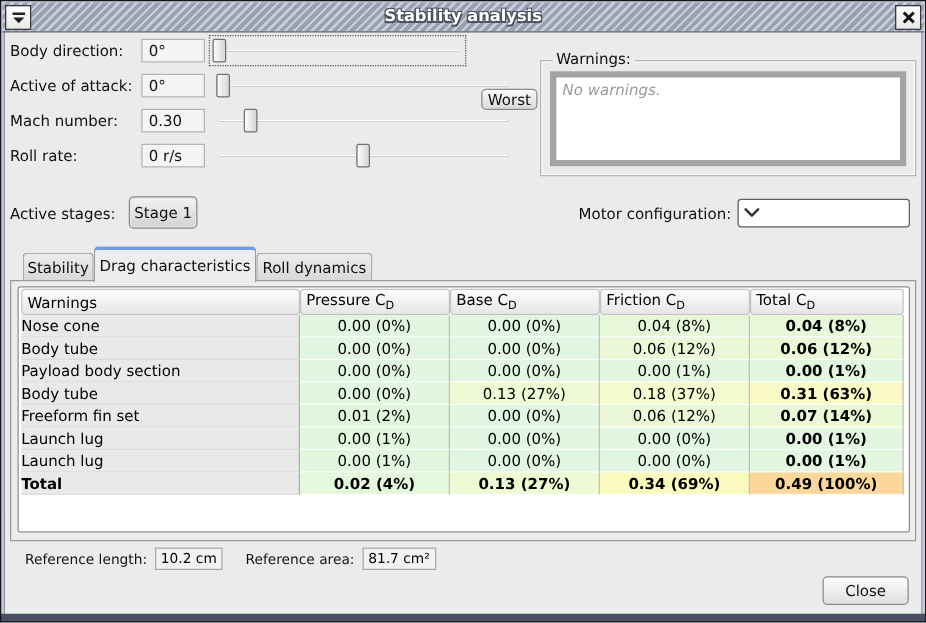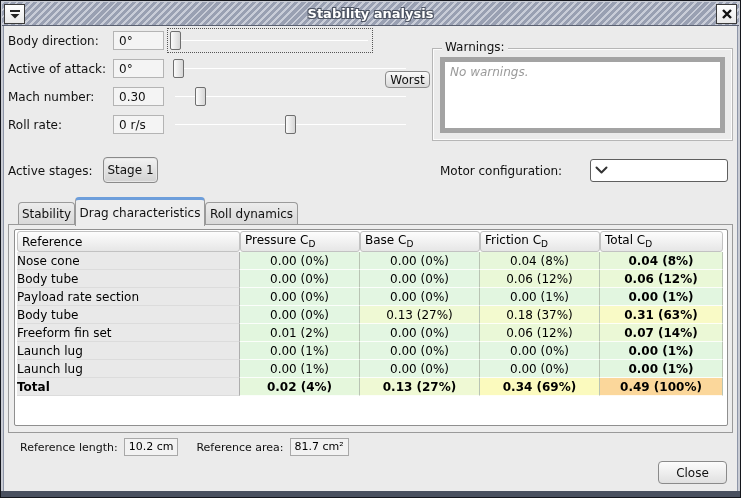--- a/index.html
+++ b/index.html
@@ -56,21 +56,21 @@
   .warn-frame { position:absolute; top:8px; left:0; right:0; bottom:0; border:1px solid #b6b6b6; box-shadow:inset 0 0 0 1px #fcfcfc; }
   .warn-list {
     position:absolute; top:17px; left:8px; right:8px; bottom:8px;
     background:#ffffff; border:5px solid #a3a3a3; padding:3px 5px;
     font-size:12px; font-style:italic; color:#9a9a9a;
   }
   
   .stage-label { position:absolute; left:8px; top:164px; }
   .stage-btn { position:absolute; left:103px; top:157px; width:55px; height:26px;
     background:linear-gradient(#f3f3f3,#d2d2d2); box-shadow:inset 0 0 0 1px #e7e7e7; }
-  .motor-label { position:absolute; left:440px; top:164px; width:145px; text-align:left; }
+  .motor-label { position:absolute; left:440px; top:164px; width:145px; text-align:right; }
   .combo {
     position:absolute; left:590px; top:159px; width:138px; height:23px;
     background:#ffffff; border:1px solid #5f5f5f; border-radius:3px;
     display:flex; align-items:center; cursor:pointer;
   }
   .combo .combo-text { font-size:12px; padding-left:6px; flex:1; }
   .combo .chev { width:20px; display:flex; justify-content:center; }
   
   .tab {
     position:absolute; font-size:12px; color:#111; text-align:center;
@@ -194,21 +194,21 @@
       <table class="drag">
         <colgroup>
           <col style="width:223px">
             <col style="width:120px">
             <col style="width:120px">
             <col style="width:120px">
             <col style="width:123px">
         </colgroup>
         <thead>
             <tr>
-              <th>Reference</th>
+              <th>Warnings</th>
               <th>Pressure C<sub>D</sub></th>
               <th>Base C<sub>D</sub></th>
               <th>Friction C<sub>D</sub></th>
               <th>Total C<sub>D</sub></th>
             </tr>
           </thead>
         <tbody id="drag-tbody">
             <tr>
               <td class="comp">Nose cone</td>
               <td class="val" style="background: rgb(227, 246, 226);">0.00 (0%)</td>
@@ -217,21 +217,21 @@
               <td class="val total-col" style="background: rgb(231, 247, 218);">0.04 (8%)</td>
             </tr>
             <tr>
               <td class="comp">Body tube</td>
               <td class="val" style="background: rgb(227, 246, 226);">0.00 (0%)</td>
               <td class="val" style="background: rgb(227, 246, 226);">0.00 (0%)</td>
               <td class="val" style="background: rgb(234, 248, 215);">0.06 (12%)</td>
               <td class="val total-col" style="background: rgb(234, 248, 215);">0.06 (12%)</td>
             </tr>
             <tr>
-              <td class="comp">Payload rate section</td>
+              <td class="comp">Payload body section</td>
               <td class="val" style="background: rgb(227, 246, 226);">0.00 (0%)</td>
               <td class="val" style="background: rgb(227, 246, 226);">0.00 (0%)</td>
               <td class="val" style="background: rgb(226, 246, 224);">0.00 (1%)</td>
               <td class="val total-col" style="background: rgb(226, 246, 224);">0.00 (1%)</td>
             </tr>
             <tr>
               <td class="comp">Body tube</td>
               <td class="val" style="background: rgb(227, 246, 226);">0.00 (0%)</td>
               <td class="val" style="background: rgb(239, 249, 212);">0.13 (27%)</td>
               <td class="val" style="background: rgb(243, 250, 207);">0.18 (37%)</td>

